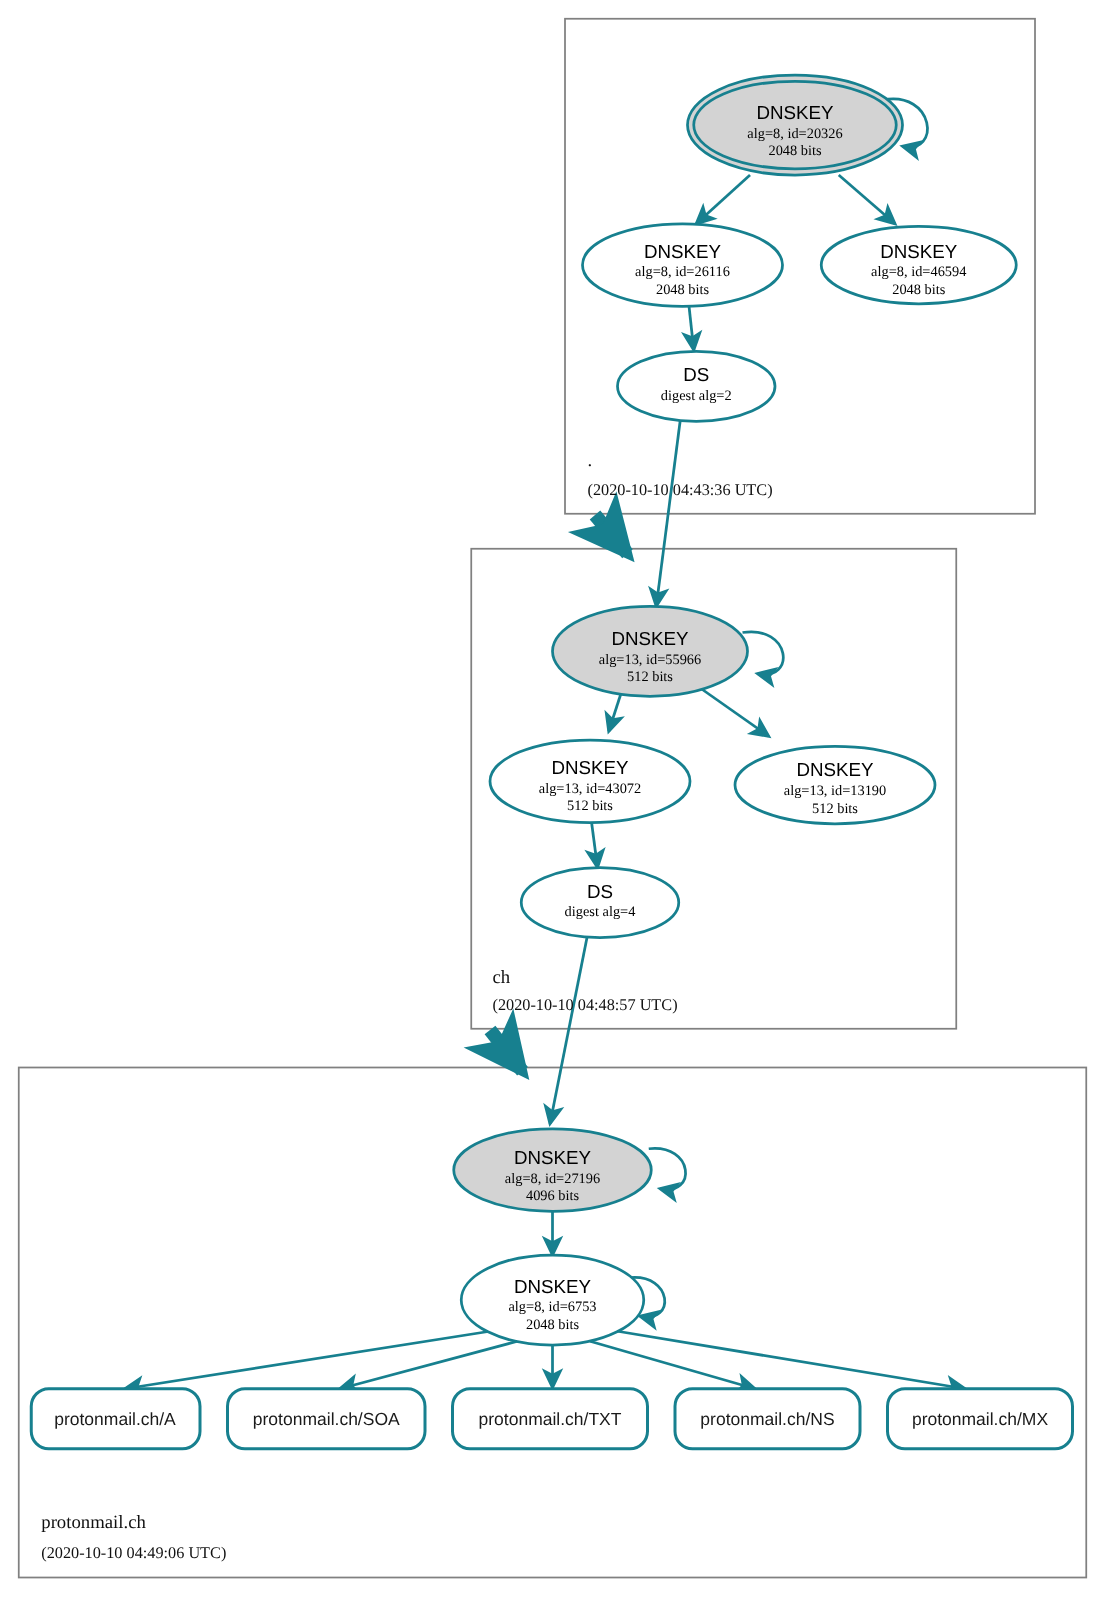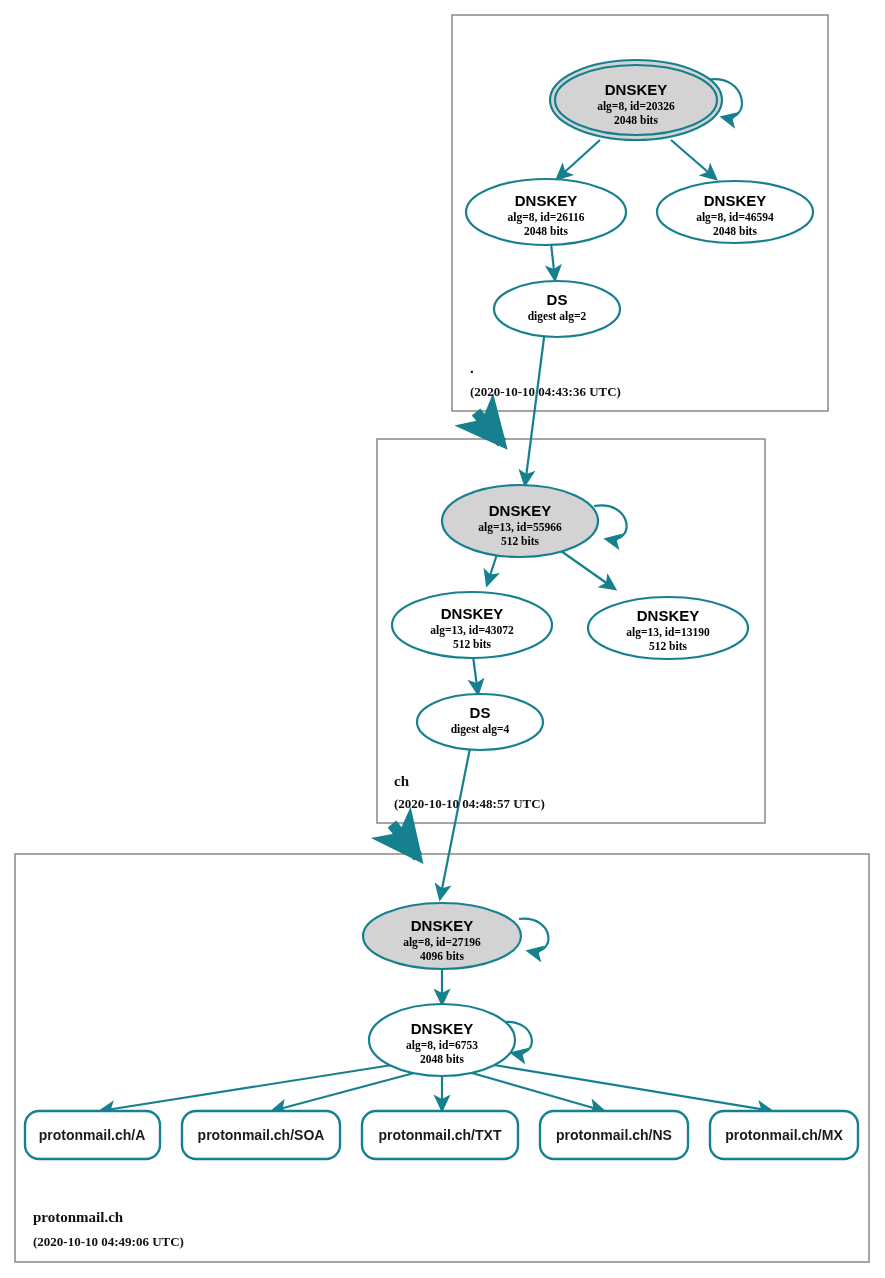--- a/index.html
+++ b/index.html
@@ -1,18 +1,18 @@
 <!DOCTYPE html>
 <html><head>
 <meta charset="utf-8">
 <style>
   html,body{margin:0;padding:0;background:#ffffff;}
   body{width:885px;height:1278px;position:relative;overflow:hidden;
        font-family:"Liberation Serif","DejaVu Serif",serif;}
-  #stage{position:absolute;left:0;top:0;width:885px;height:1278px;font-weight:bold;}
+  #stage{position:absolute;left:0;top:0;width:885px;height:1278px;}
   svg#graph{position:absolute;left:0;top:0;width:885px;height:1278px;}
   .zone-label-name{font-family:"Liberation Serif","DejaVu Serif",serif;font-size:15px;fill:#111111;}
   .zone-label-time{font-family:"Liberation Serif","DejaVu Serif",serif;font-size:13px;fill:#111111;}
   .node-title{font-family:"Liberation Sans","DejaVu Sans",sans-serif;font-size:15px;fill:#000000;text-anchor:middle;}
   .node-sub{font-family:"Liberation Serif","DejaVu Serif",serif;font-size:11.5px;fill:#000000;text-anchor:middle;}
   .rr-label{font-family:"Liberation Sans","DejaVu Sans",sans-serif;font-size:14px;fill:#1a1a1a;text-anchor:middle;}
 </style>
 </head>
 <body>
 

